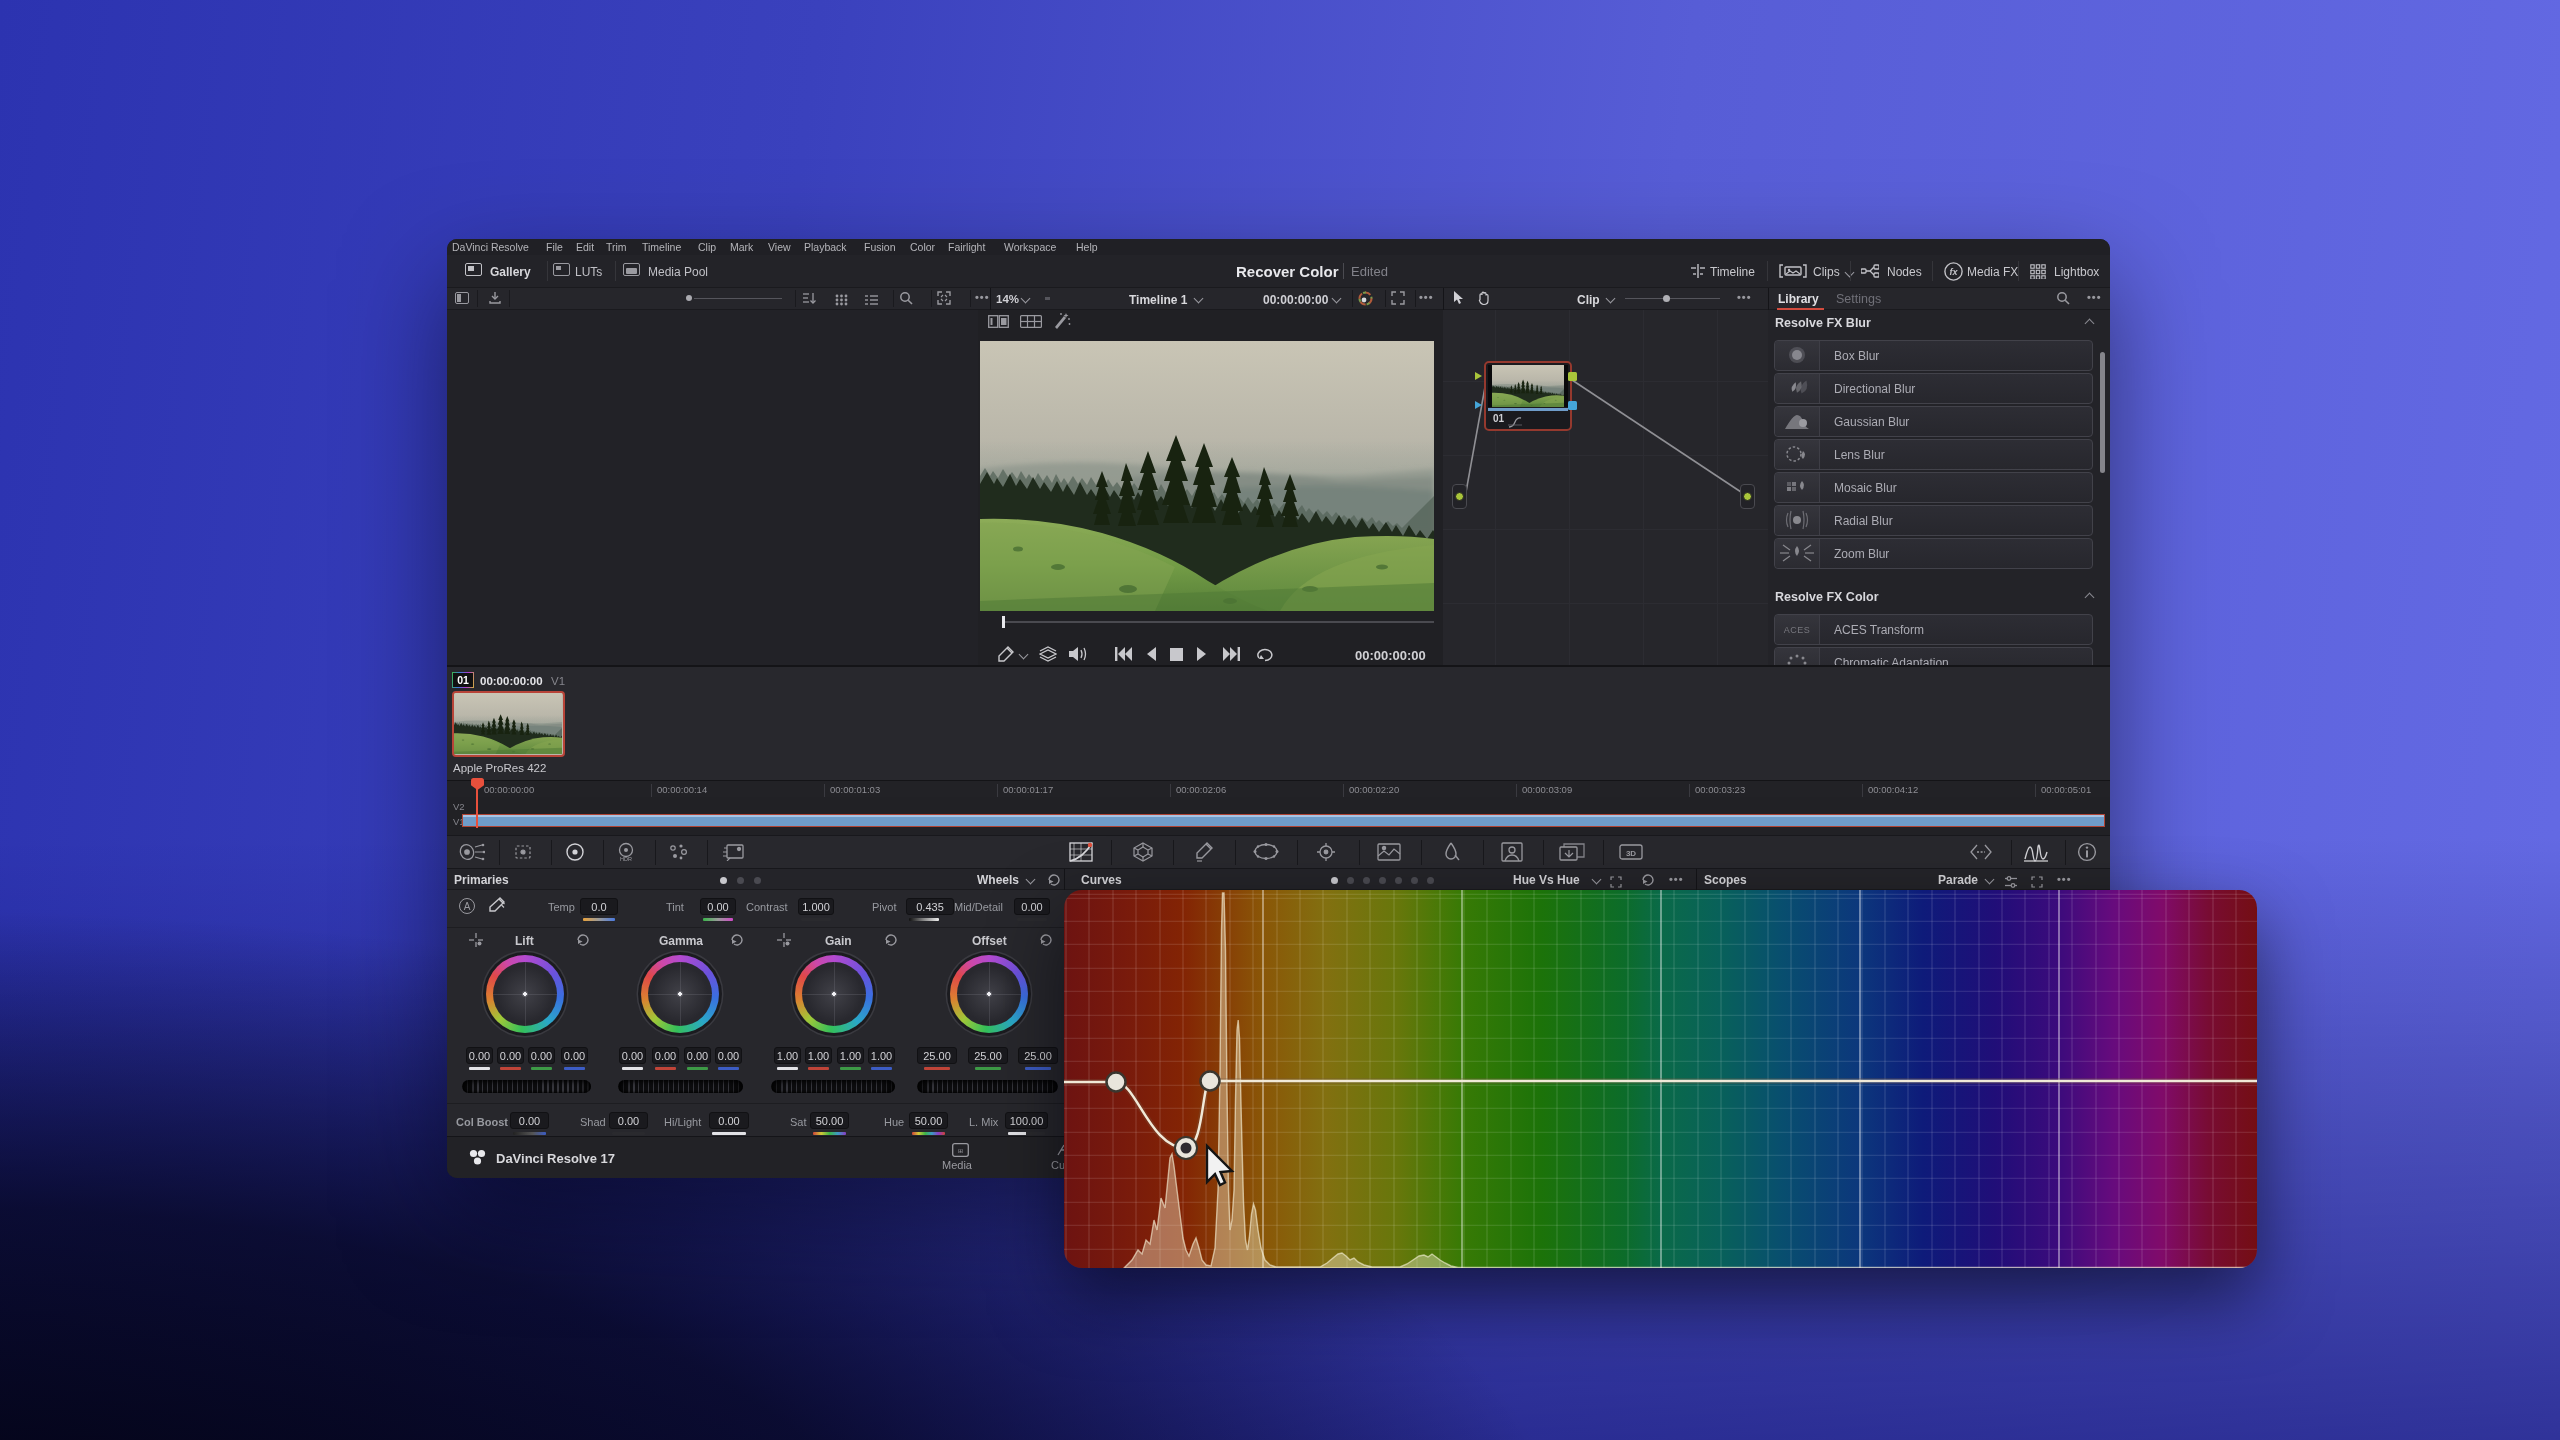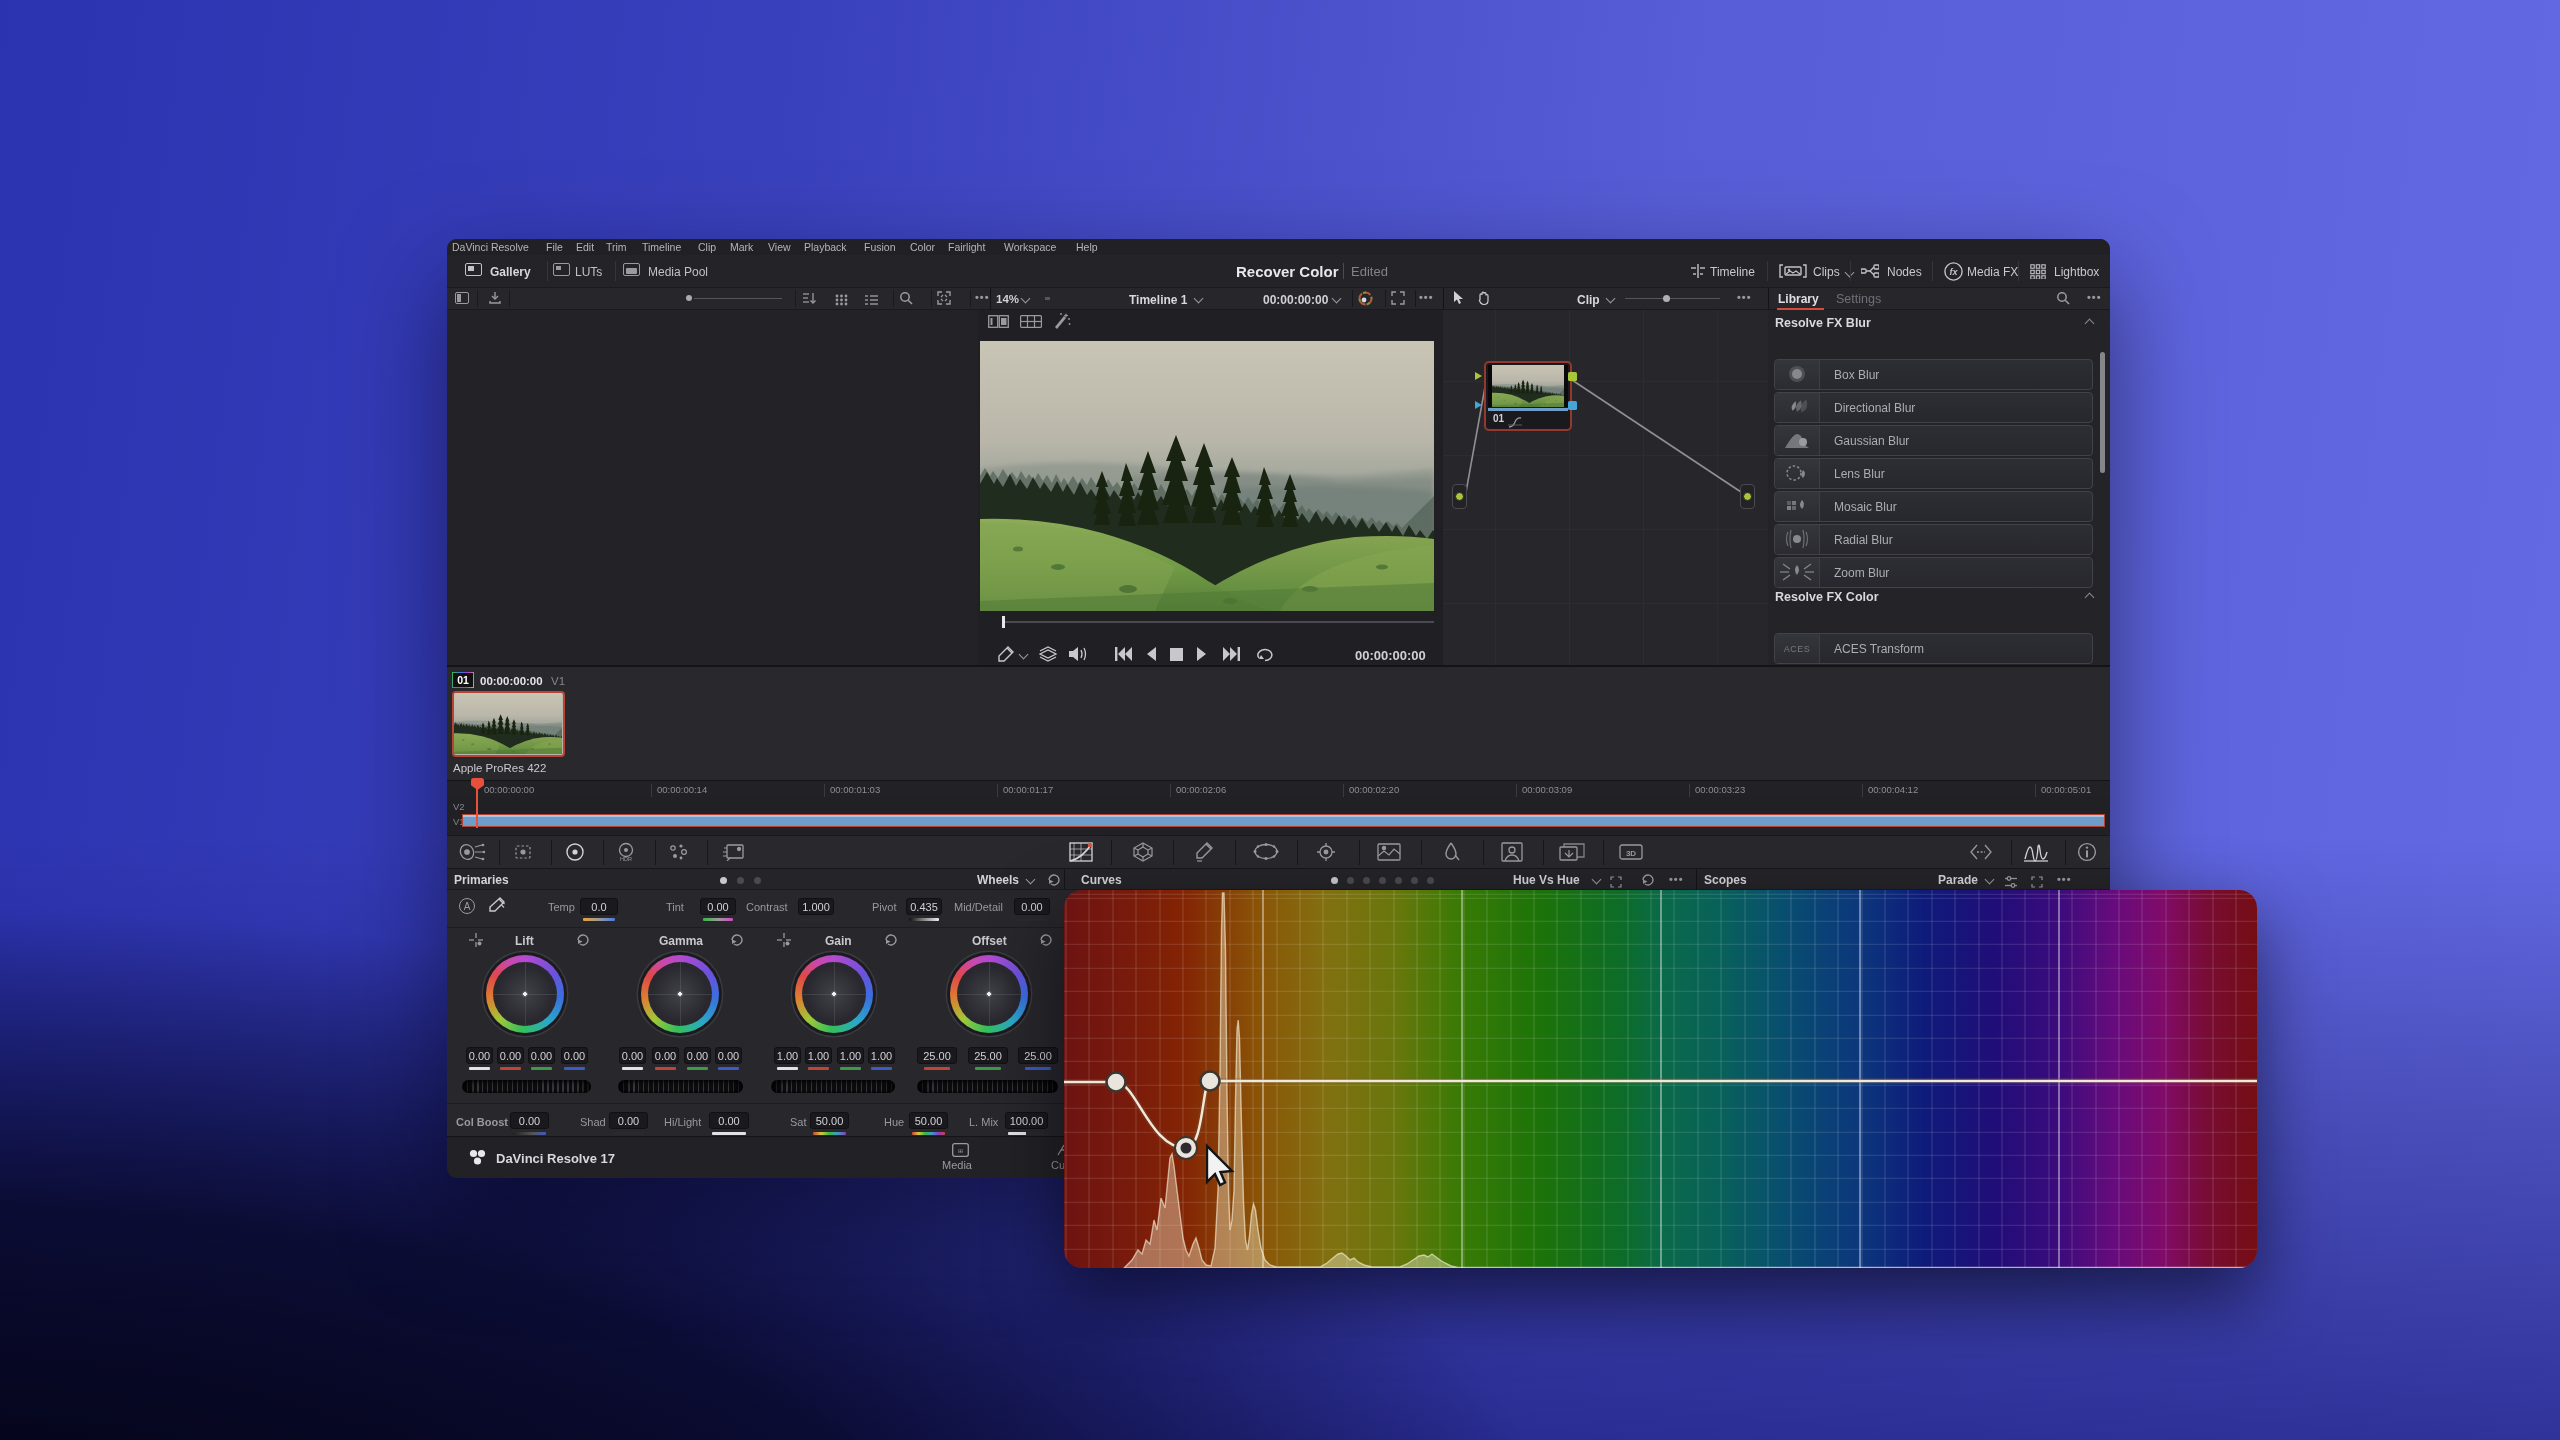--- a/index.html
+++ b/index.html
@@ -21,21 +21,21 @@
 .mtx { top:2px; color:#b4b4b9; font-size:10.5px; white-space:nowrap; }
 .htx { color:#c0c0c6; font-size:12px; white-space:nowrap; }
 .hbt { color:#c8c8cd; font-size:12px; white-space:nowrap; }
 .hic {}
 .chev { width:7px; height:7px; border-right:1.5px solid #9a9aa0; border-bottom:1.5px solid #9a9aa0; transform:rotate(45deg); transform-origin:center; }
 .chevup { width:7px; height:7px; border-right:1.5px solid #8a8a90; border-bottom:1.5px solid #8a8a90; transform:rotate(-135deg); }
 .dots3 { color:#9a9aa0; font-size:11px; letter-spacing:1px; font-weight:bold; }
 .vb { position:absolute; height:17px; background:#1a1a1e; border:1px solid #111114; border-radius:3px; color:#d2d2d6; font-size:11px; text-align:center; line-height:16px; }
 .lbl { position:absolute; color:#989aa0; font-size:11px; white-space:nowrap; }
 .ul { position:absolute; height:2.5px; border-radius:1px; }
-.libitem { position:absolute; left:6px; width:319px; height:31px; background:linear-gradient(#2d2d34,#27272d); border:1px solid #42424a; border-radius:4px;margin-top:19px; }
+.libitem { position:absolute; left:6px; width:319px; height:31px; background:linear-gradient(#2d2d34,#27272d); border:1px solid #42424a; border-radius:4px; }
 .libitem .ic { position:absolute; left:0; top:0; width:45px; height:29px; background:linear-gradient(#35353c,#2b2b31); border-right:1px solid #3e3e46; border-radius:4px 0 0 4px; }
 .libitem .ic svg { margin:3px 0 0 2px; }
 .libitem .lb { position:absolute; left:59px; top:8px; color:#acacb4; font-size:12px; white-space:nowrap; }
 .sech { position:absolute; color:#d8d8dd; font-size:12.5px; font-weight:bold; white-space:nowrap; }
 .rtx { top:3px; color:#8e8e94; font-size:9.5px; white-space:nowrap; }
 .rtick { top:3px; width:1px; height:14px; background:#3a3a40; }
 .ticon {}
 .pd { width:7px; height:7px; border-radius:50%; background:#4a4a51; }
 .pd.on { background:#c8c8cd; }
 .wlab { position:absolute; color:#c8c8cd; font-size:12px; font-weight:bold; white-space:nowrap; }
@@ -818,21 +818,21 @@
     <div class="lbl" style="left:101px;top:11px;">Temp</div>
     <div class="vb" style="left:133px;top:8px;width:38px;">0.0</div>
     <div class="ul" style="left:136px;top:28px;width:32px;background:linear-gradient(90deg,#e8a23c,#9a9a9a,#4a7ae0);"></div>
     <div class="lbl" style="left:219px;top:11px;">Tint</div>
     <div class="vb" style="left:253px;top:8px;width:36px;">0.00</div>
     <div class="ul" style="left:256px;top:28px;width:30px;background:linear-gradient(90deg,#3ab54a,#9a9a9a,#d048c8);"></div>
     <div class="lbl" style="left:299px;top:11px;">Contrast</div>
     <div class="vb" style="left:351px;top:8px;width:36px;">1.000</div>
     <div class="ul" style="left:354px;top:28px;width:30px;background:#2a2a2e;"></div>
     <div class="lbl" style="left:425px;top:11px;">Pivot</div>
-    <div class="vb" style="left:459px;top:8px;width:36px;">0.435</div>
+    <div class="vb" style="left:459px;top:8px;width:48px;">0.435</div>
     <div class="ul" style="left:462px;top:28px;width:30px;background:linear-gradient(90deg,#111,#888,#eee);"></div>
     <div class="lbl" style="left:507px;top:11px;">Mid/Detail</div>
     <div class="vb" style="left:567px;top:8px;width:36px;">0.00</div>
     <div class="ul" style="left:570px;top:28px;width:30px;background:#2a2a2e;"></div>
     <div class="abs" style="left:0;top:37px;width:617px;height:1px;background:#1d1d21;"></div>
 
     <div class="crossicon" style="left:22px;top:43px;"><svg width="14" height="14" viewBox="0 0 14 14">
           <g stroke="#9a9aa0" stroke-width="1.3">
             <line x1="7" y1="0" x2="7" y2="5"></line>
             <line x1="7" y1="9" x2="7" y2="14"></line>

